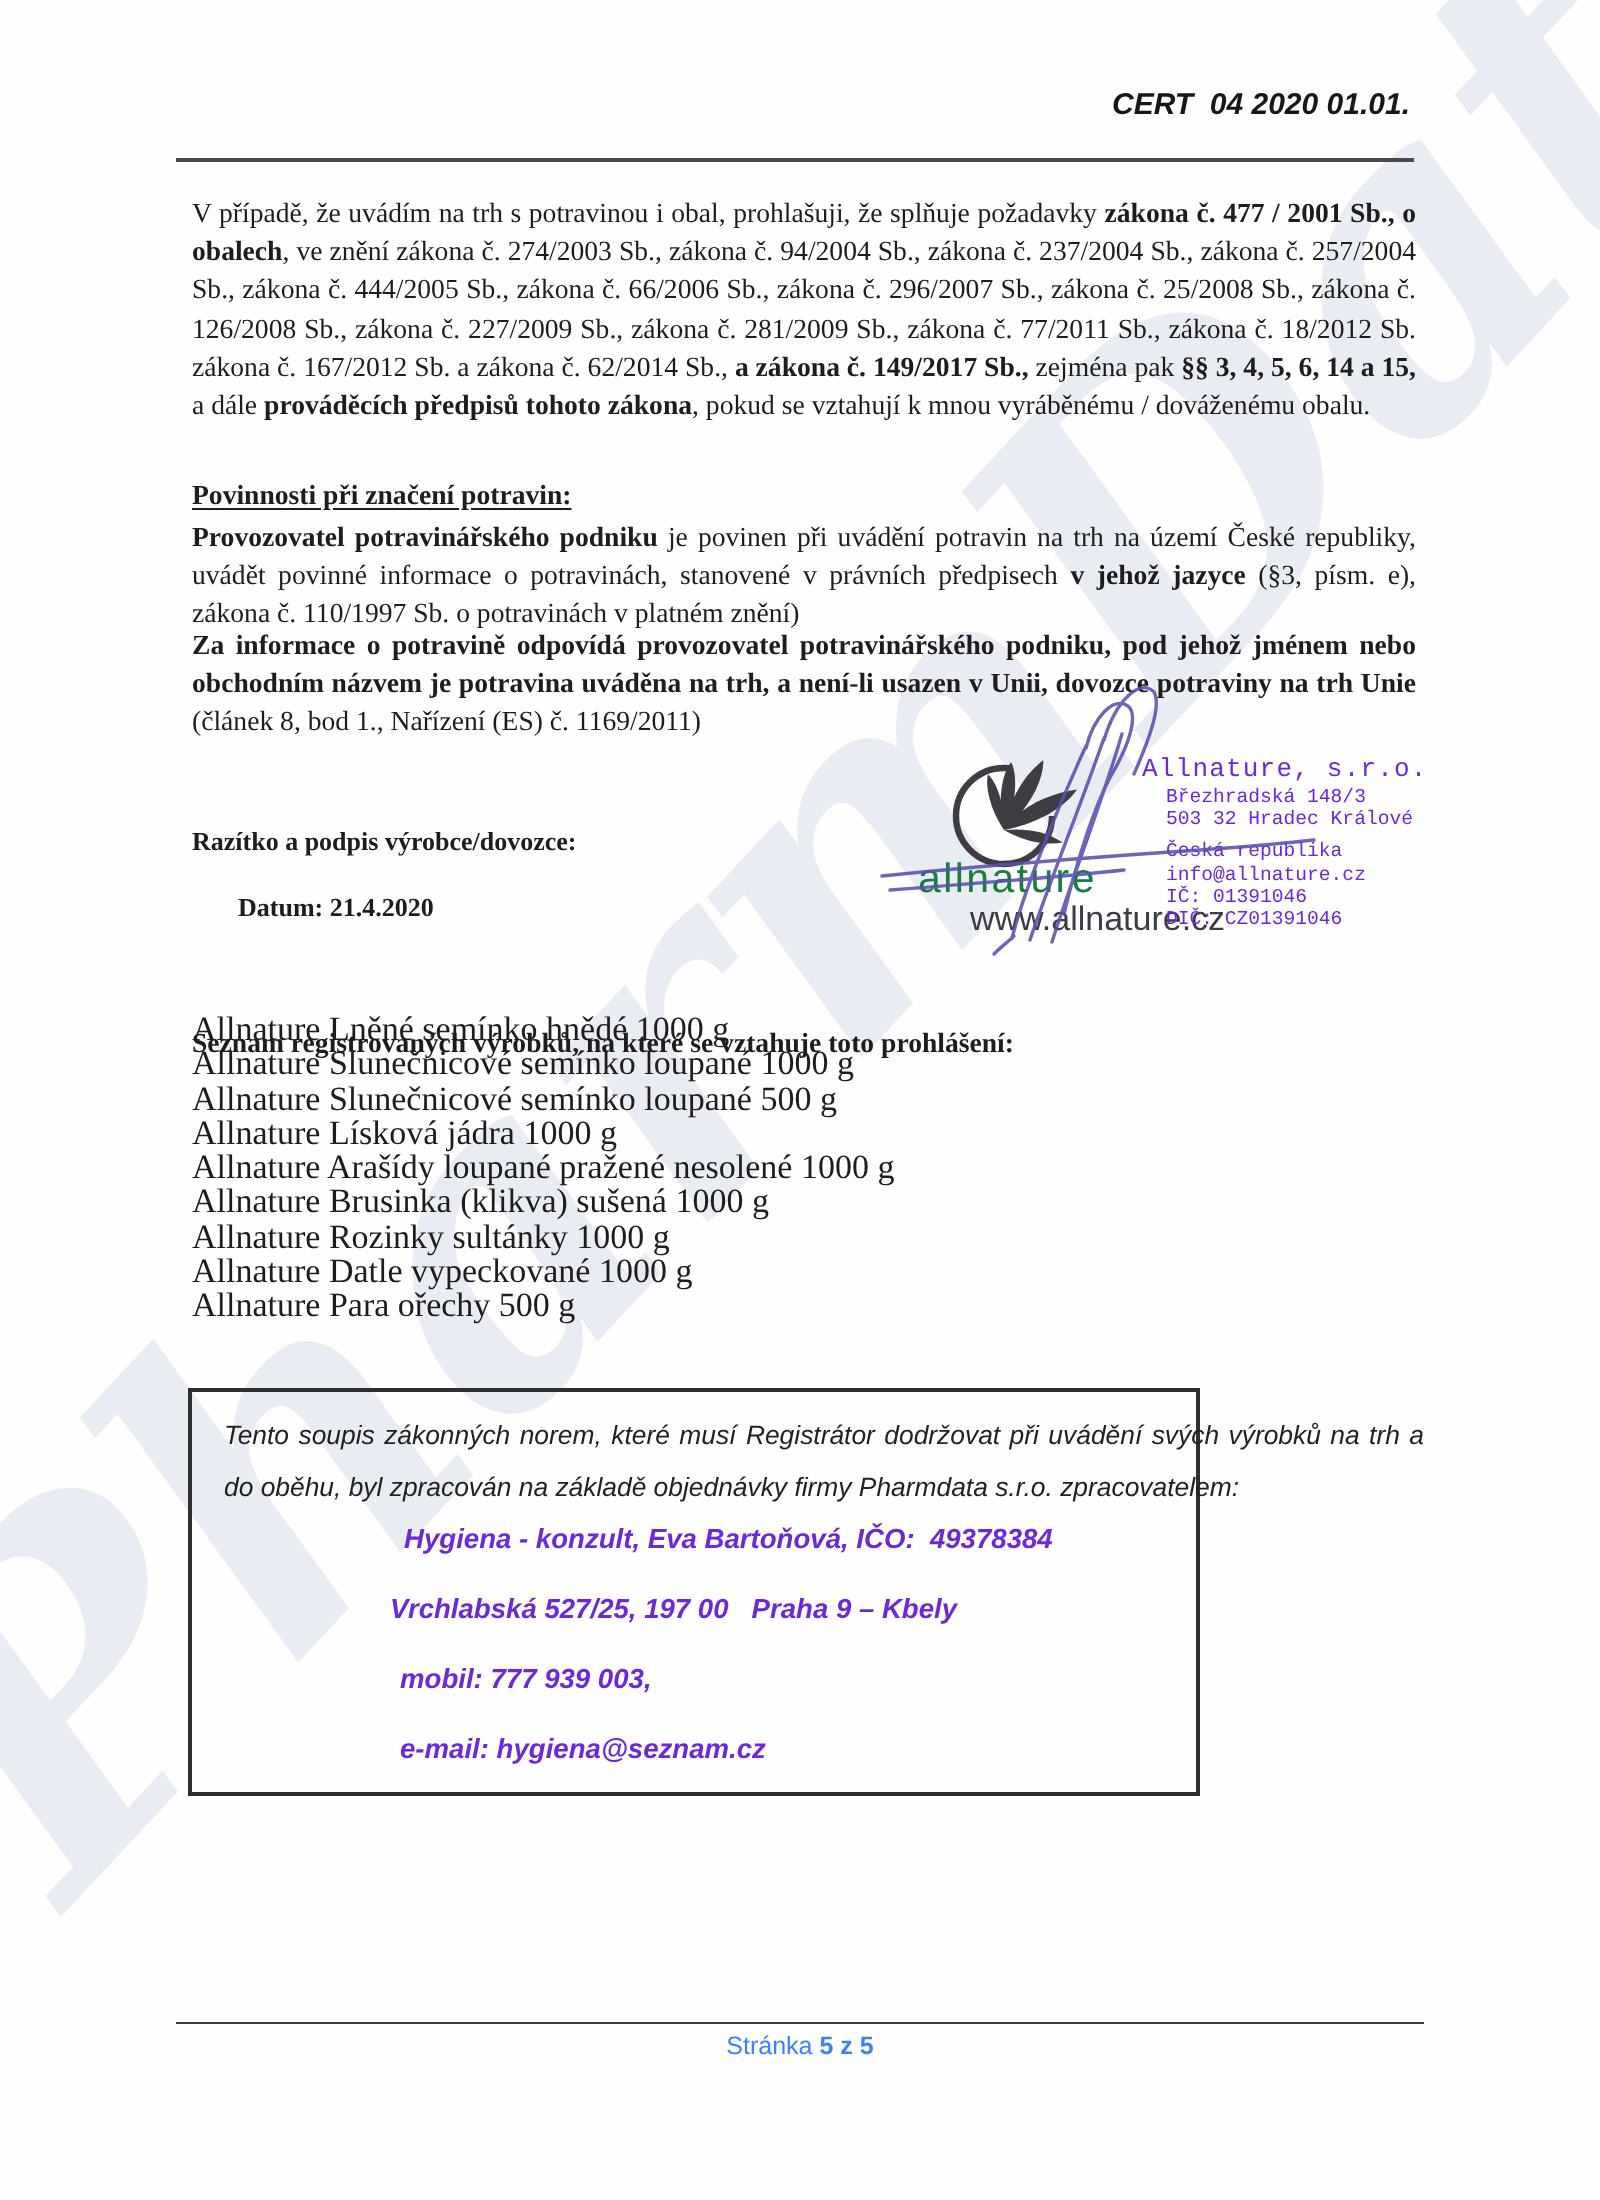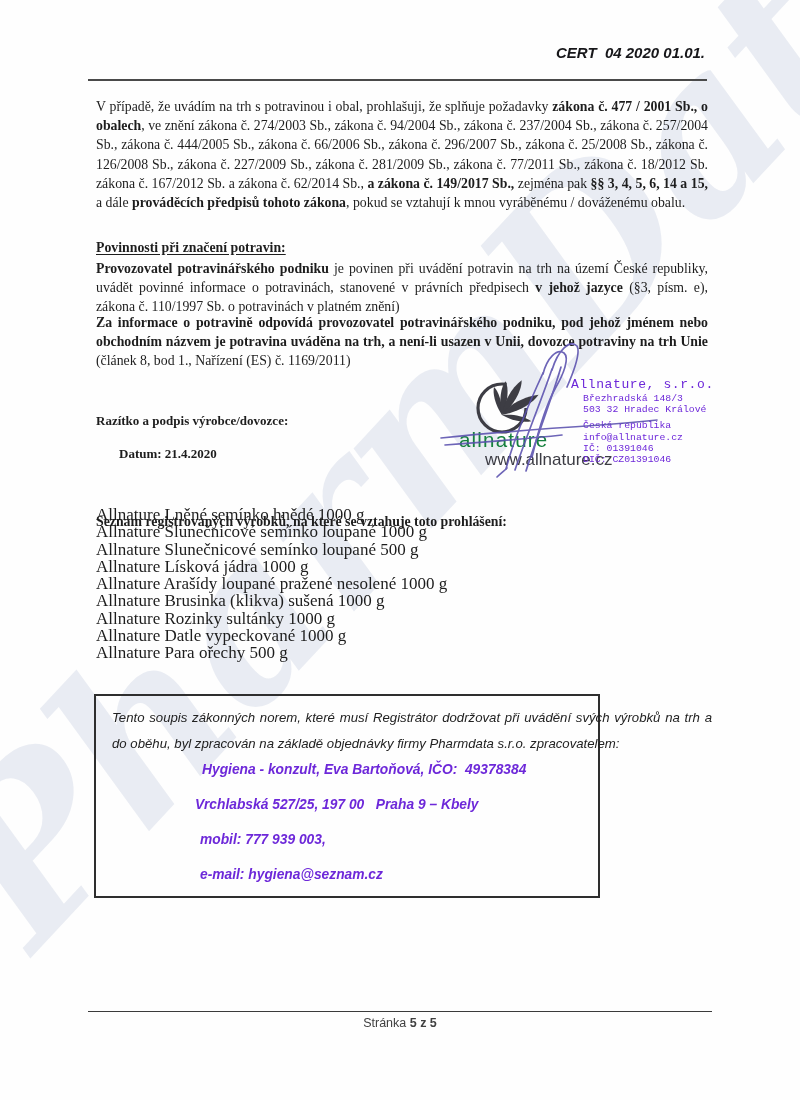--- a/index.html
+++ b/index.html
@@ -55,21 +55,21 @@
               line-height:26px;text-align:justify;color:#222;}
   .contact{position:absolute;font-size:13.8px;font-weight:bold;white-space:pre;color:#6d28d9;}
   .c1{left:106px;top:66px;}
   .c2{left:99px;top:101px;text-align:right;}
   .c3{left:104px;top:136px;}
   .c4{left:104px;top:171px;}
 
   
   .footer-rule{position:absolute;top:1011px;left:88px;width:624px;border-top:1.5px solid #3b3b3b;}
   .footer-text{position:absolute;top:1016px;left:0;width:800px;text-align:center;
-               font-family:"Liberation Sans",sans-serif;font-size:12.5px;color:#404040;}
+               font-family:"Liberation Sans",sans-serif;font-size:12.5px;color:#3b82f6;}
 </style>
 </head>
 <body>
 
 <div class="page">
 
   <div class="watermark">PharmData s.r.o.</div>
 
   <div class="header-ref">CERT  04 2020 01.01.</div>
   <div class="header-rule"></div>

